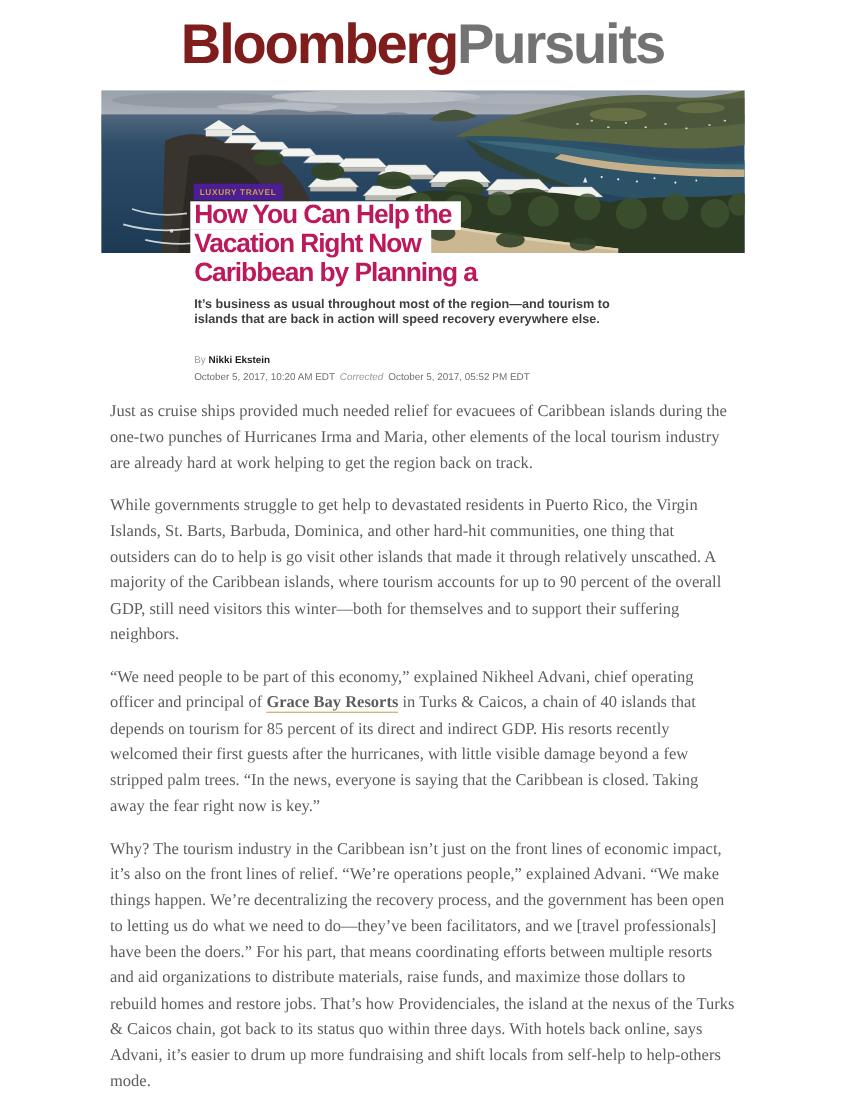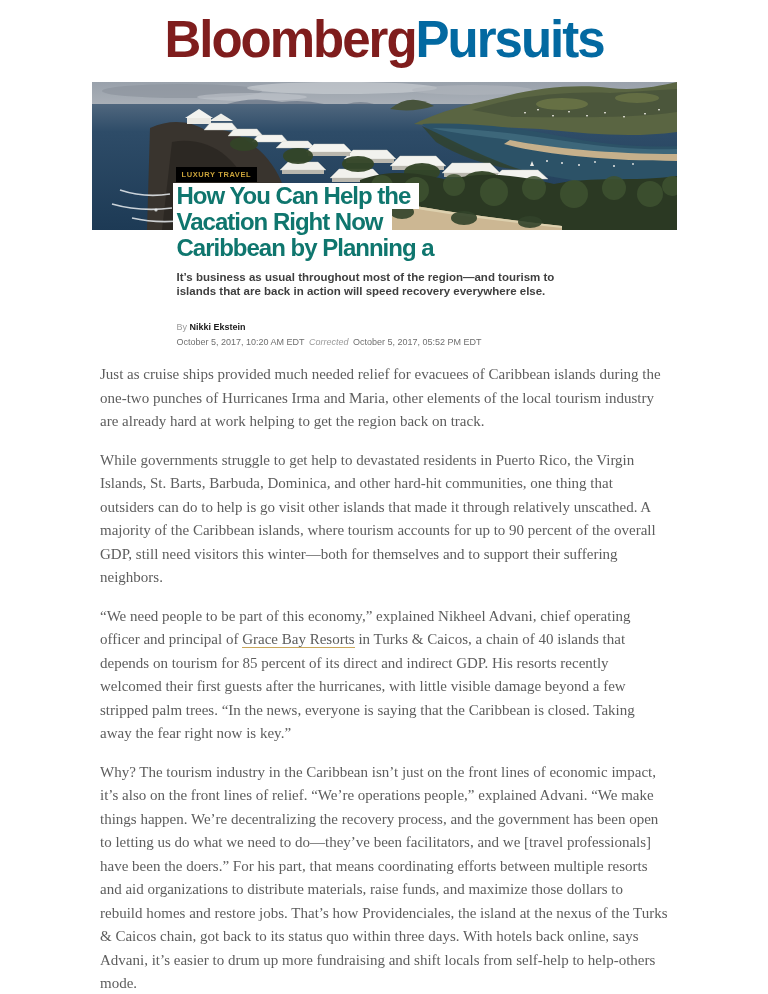--- a/index.html
+++ b/index.html
@@ -7,37 +7,37 @@
     width:768px;height:994px;background:#ffffff;overflow:hidden;
     font-family:"Liberation Sans", sans-serif;
   }
   
   .masthead{height:70px;padding-top:12px;text-align:center;}
   .logo{
     display:inline-block;font-weight:bold;font-size:51px;line-height:56px;
     letter-spacing:-2px;cursor:pointer;
   }
   .logo .black{color:#7f1d1d;}
-  .logo .gold{color:#0369a1;}
+  .logo .gold{color:#737373;}
   
   .hero{width:585px;margin:0 auto;position:relative;}
   .hero svg{display:block;}
   .badge{
-    position:absolute;left:84px;top:85px;background:#000000;color:#c9a23a;
+    position:absolute;left:84px;top:85px;background:#4c1d95;color:#c9a23a;
     font-size:7.5px;font-weight:bold;letter-spacing:.6px;padding:3px 6px 3px 6px;
     z-index:3;cursor:pointer;
   }
   
   .head-block{
     width:585px;margin:-47px auto 0 auto;position:relative;z-index:2;
     padding-left:81px;box-sizing:border-box;
   }
   .hl-line{display:block;}
   .hl-line span{
-    display:inline-block;background:#ffffff;color:#0f766e;
+    display:inline-block;background:#ffffff;color:#be185d;
     font-size:24px;line-height:26px;font-weight:bold;letter-spacing:-1px;
     padding:0 9px 0 4px;
   }
   .dek{
     margin:10px 0 0 4px;max-width:378px;
     font-size:11.5px;line-height:13.5px;font-weight:bold;color:#3f3f3f;
   }
   .byline{margin:24px 0 0 4px;font-size:9px;line-height:11px;}
   .byline .by{color:#9b9b9b;}
   .byline .author{color:#1b1b1b;font-weight:bold;cursor:pointer;}
@@ -46,20 +46,21 @@
   
   .article{
     width:568px;margin:15px auto 0 auto;
     font-family:"Liberation Serif", serif;
     font-size:15px;line-height:23.5px;color:#5d5d5d;
   }
   .article p{margin:0 0 15px 0;}
   .article a{
     color:#5d5d5d;text-decoration:none;border-bottom:1.5px solid #c9a65a;
     cursor:pointer;
+    font-weight:bold;
   }
 </style>
 </head>
 <body>
 
 <div class="masthead">
   <div class="logo">
     <span class="black">Bloomberg</span><span class="gold">Pursuits</span>
   </div>
 </div>

